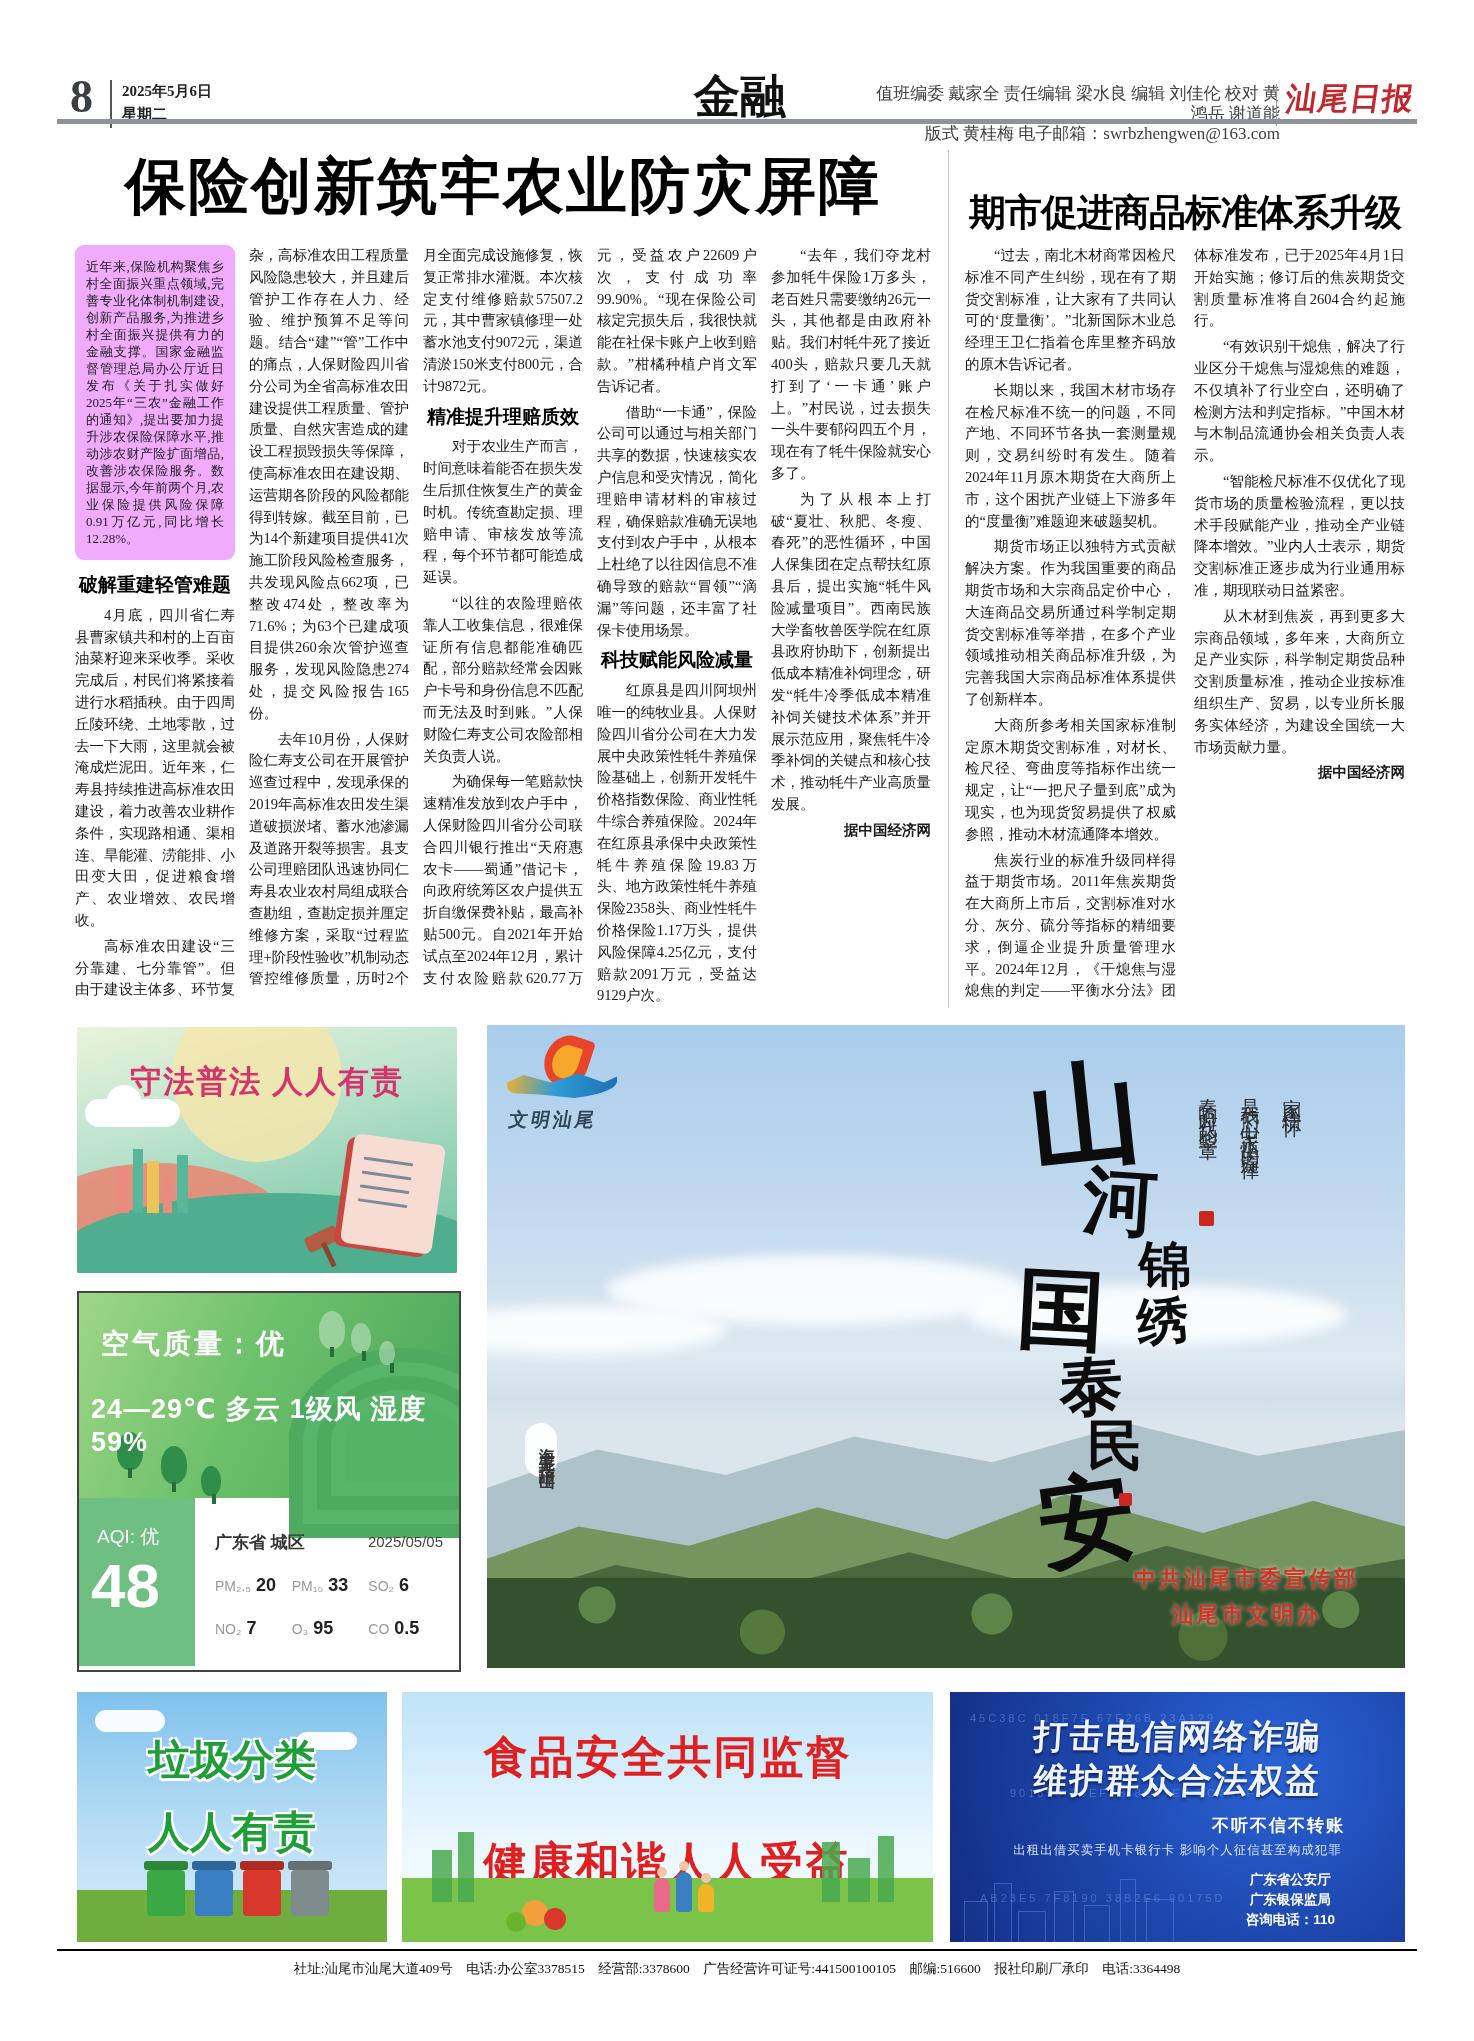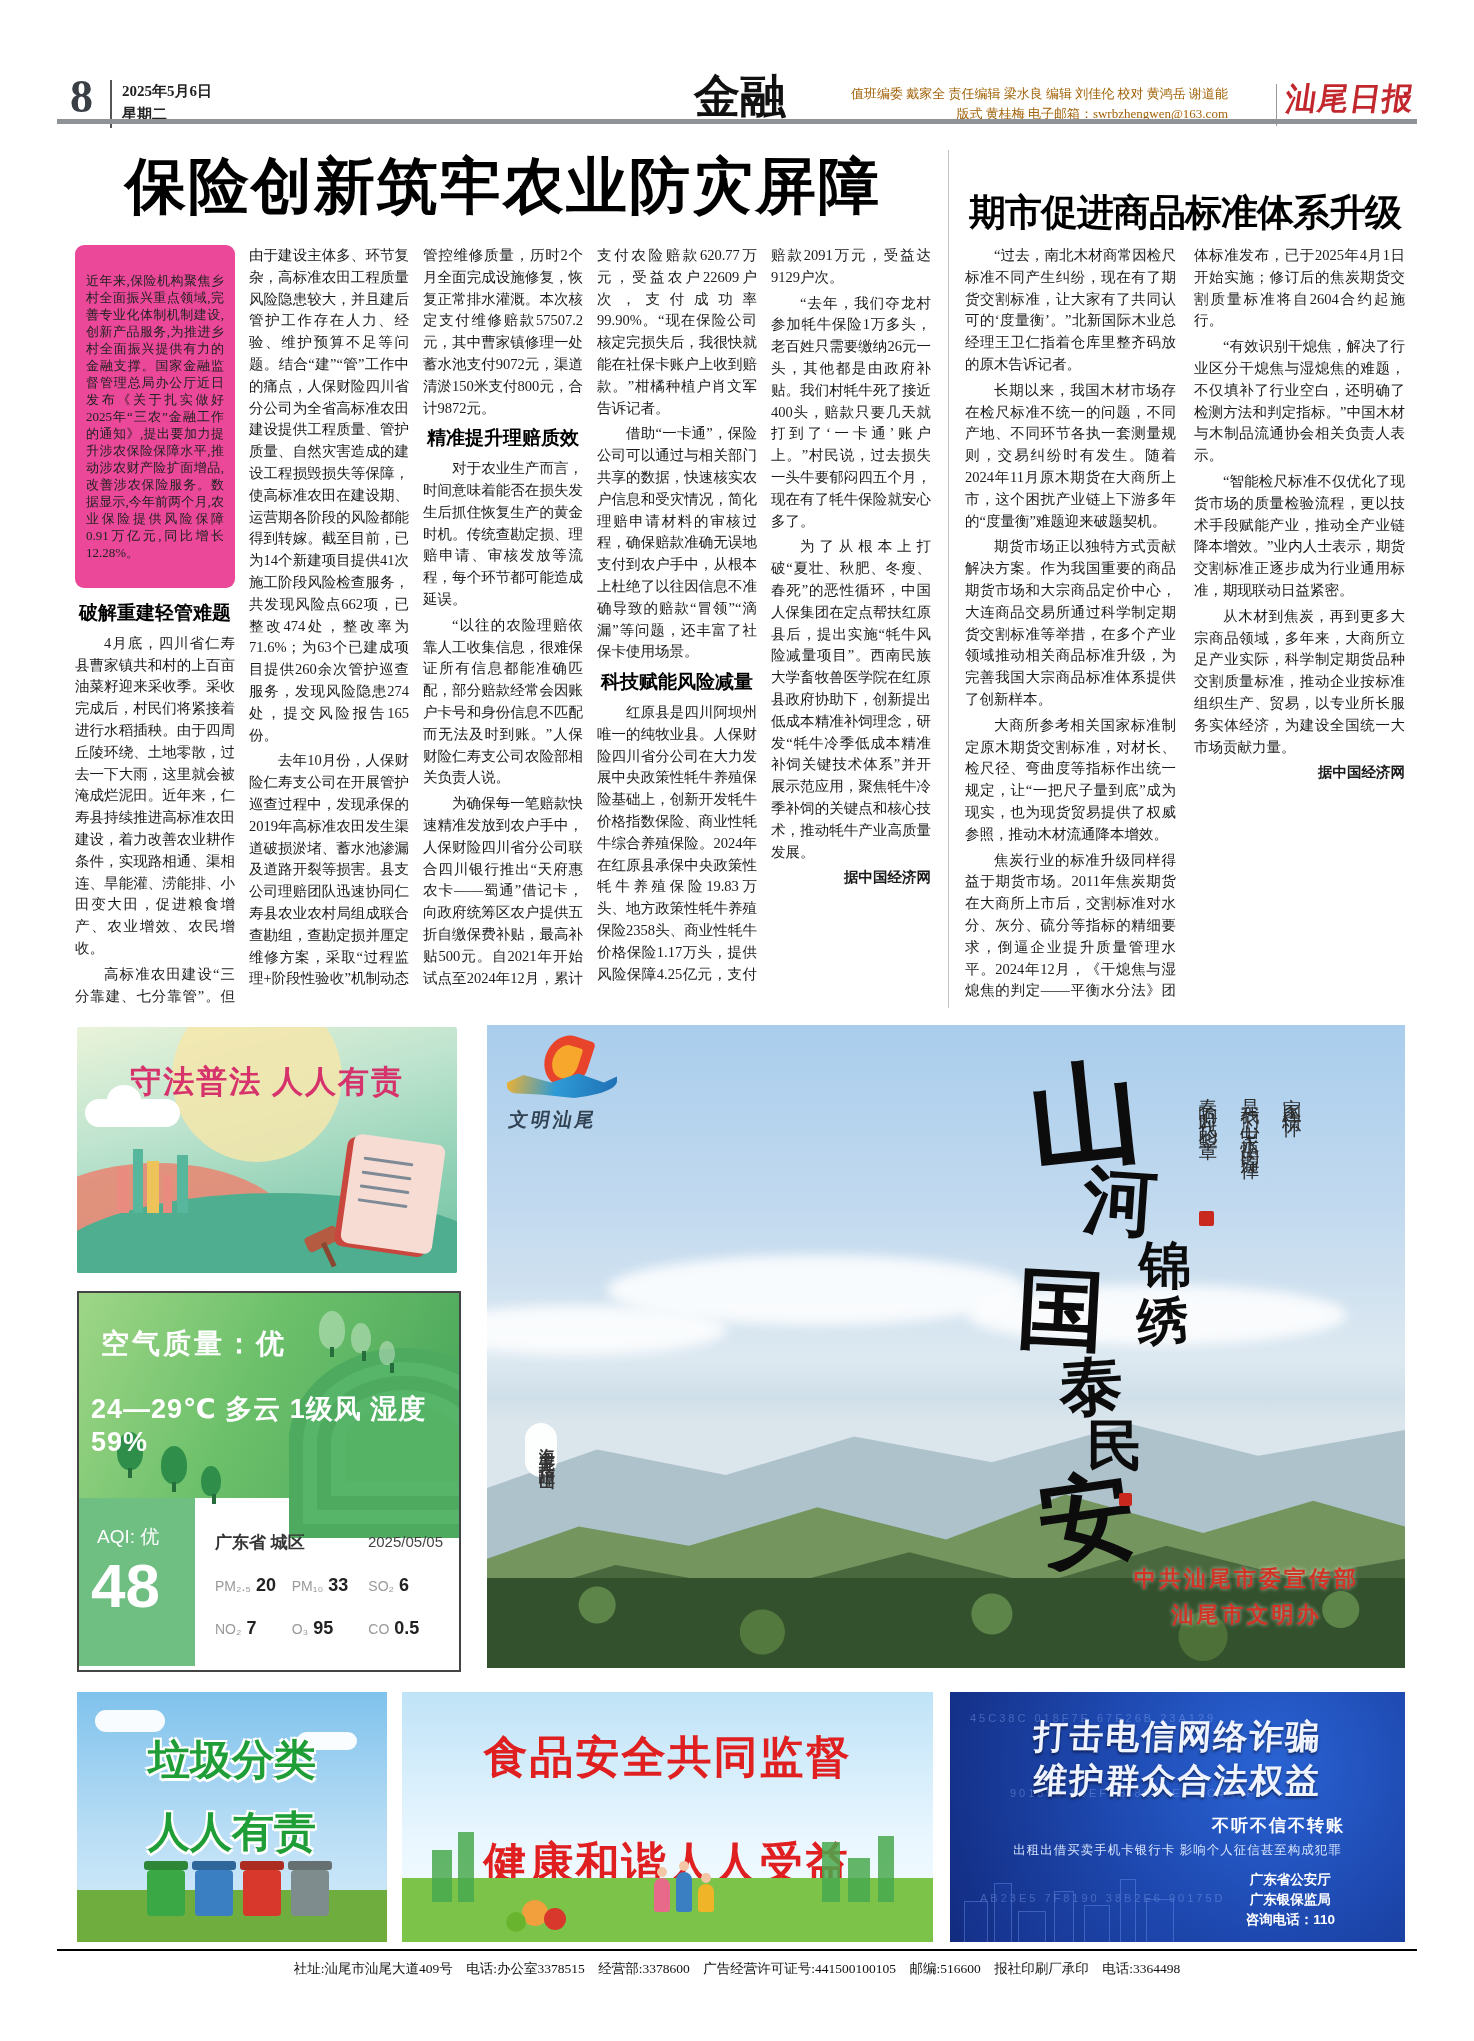--- a/index.html
+++ b/index.html
@@ -5,33 +5,33 @@
   html,body{margin:0;padding:0;background:#d9d9d9;}
   .page{position:relative;width:1474px;height:2041px;background:#ffffff;overflow:hidden;
         font-family:"Liberation Serif","DejaVu Serif",serif;color:#1a1a1a;}
   .abs{position:absolute;}
 
   
   .page-num{left:70px;top:70px;font-size:46px;font-weight:900;color:#3a3f46;}
   .pn-divider{left:110px;top:80px;width:2px;height:48px;background:#555;}
   .date-block{left:122px;top:80px;font-size:15px;font-weight:bold;color:#222;line-height:23px;}
   .section-title{left:660px;top:66px;width:160px;text-align:center;font-size:46px;font-weight:900;color:#111;}
-  .staff{left:820px;top:84px;width:408px;text-align:right;font-size:13px;color:#a16207;line-height:20px;}
+  .staff{left:872px;top:84px;width:408px;text-align:right;font-size:17px;color:#404040;line-height:20px;}
   .hd-divider{left:1276px;top:84px;width:1px;height:42px;background:#999;}
   .masthead{left:1286px;top:78px;font-size:31px;font-weight:900;color:#c1272d;transform:skewX(-8deg);letter-spacing:1px;}
   .top-rule{left:57px;top:119px;width:1360px;height:5px;background:#8f9398;}
 
   
   .headline-left{left:75px;top:146px;width:856px;text-align:center;font-size:61px;font-weight:700;letter-spacing:2px;color:#000;}
   .headline-right{left:960px;top:188px;width:450px;text-align:center;font-size:37px;font-weight:900;letter-spacing:-1px;color:#000;}
   .article-divider{left:948px;top:150px;width:1px;height:858px;background:#c4c4c4;}
   .body-cols{font-size:14.5px;line-height:21.8px;text-align:justify;overflow:hidden;column-fill:auto;}
   .left-body{left:75px;top:245px;width:856px;height:764px;column-count:5;column-gap:14px;}
   .right-body{left:965px;top:245px;width:440px;height:764px;column-count:2;column-gap:18px;}
-  .flow-lead{background:#ec4899;border-radius:9px;padding:27px 11px;font-size:13px;line-height:17px;
+  .flow-lead{background:#f0abfc;border-radius:9px;padding:13px 11px;font-size:13px;line-height:17px;
              margin-bottom:14px;break-inside:avoid;color:#222;}
   .flow-h{font-weight:900;text-align:center;font-size:19px;margin:8px 0 9px 0;color:#000;}
   .flow-p{text-indent:2em;margin:0 0 4px 0;}
   .flow-src{text-align:right;font-weight:bold;margin-top:4px;}
 
   
   .law-banner{left:77px;top:1027px;width:380px;height:246px;overflow:hidden;border-radius:2px;
               background:linear-gradient(165deg,#e9f3d9 0%,#bfe4cf 35%,#8fd0b4 70%,#6fc0a0 100%);}
   .law-sun{position:absolute;left:95px;top:-35px;width:170px;height:170px;border-radius:50%;
            background:#f4e6ab;opacity:.85;}

